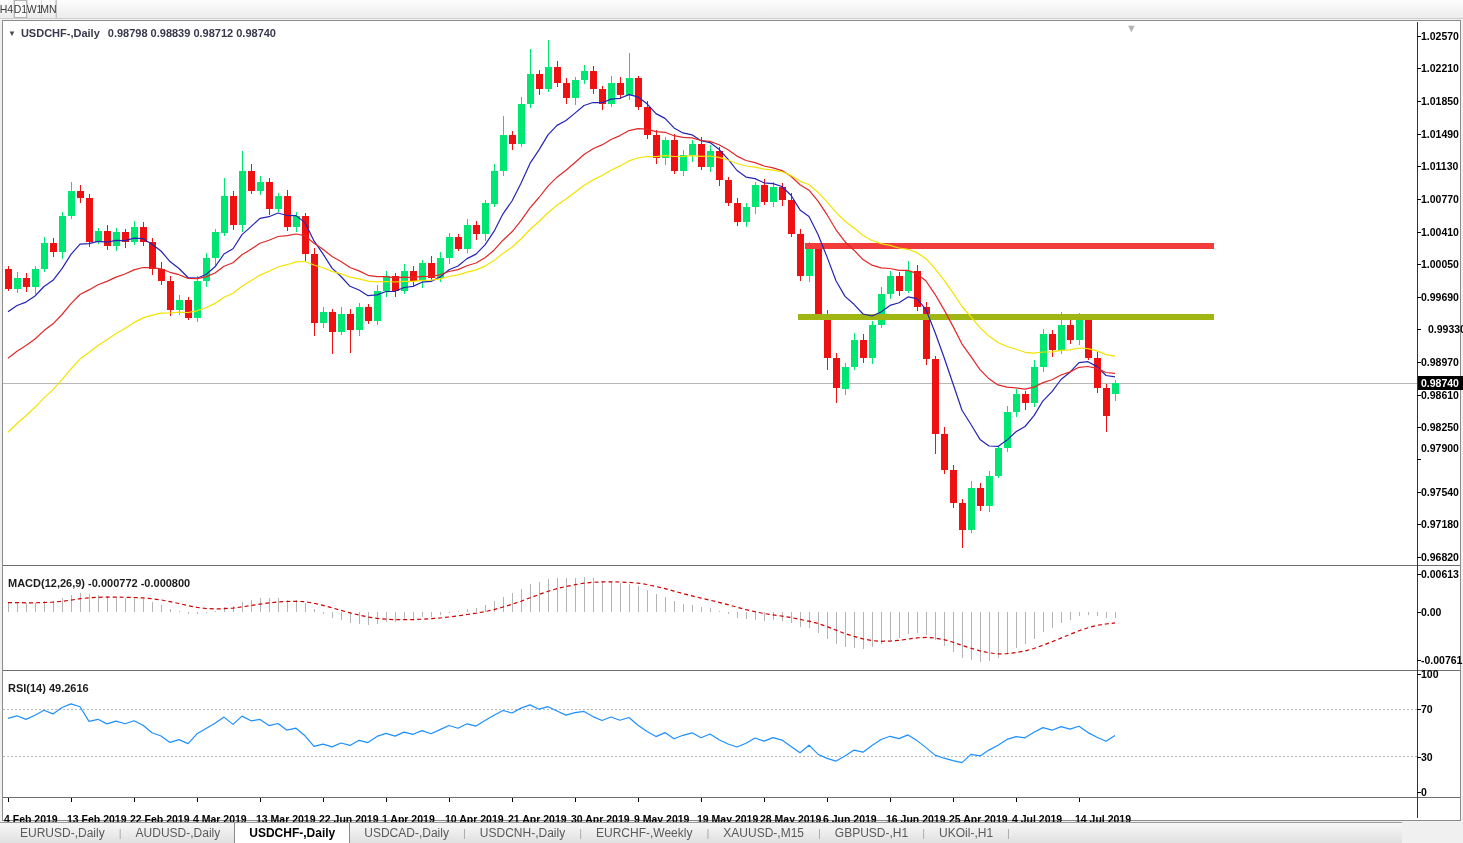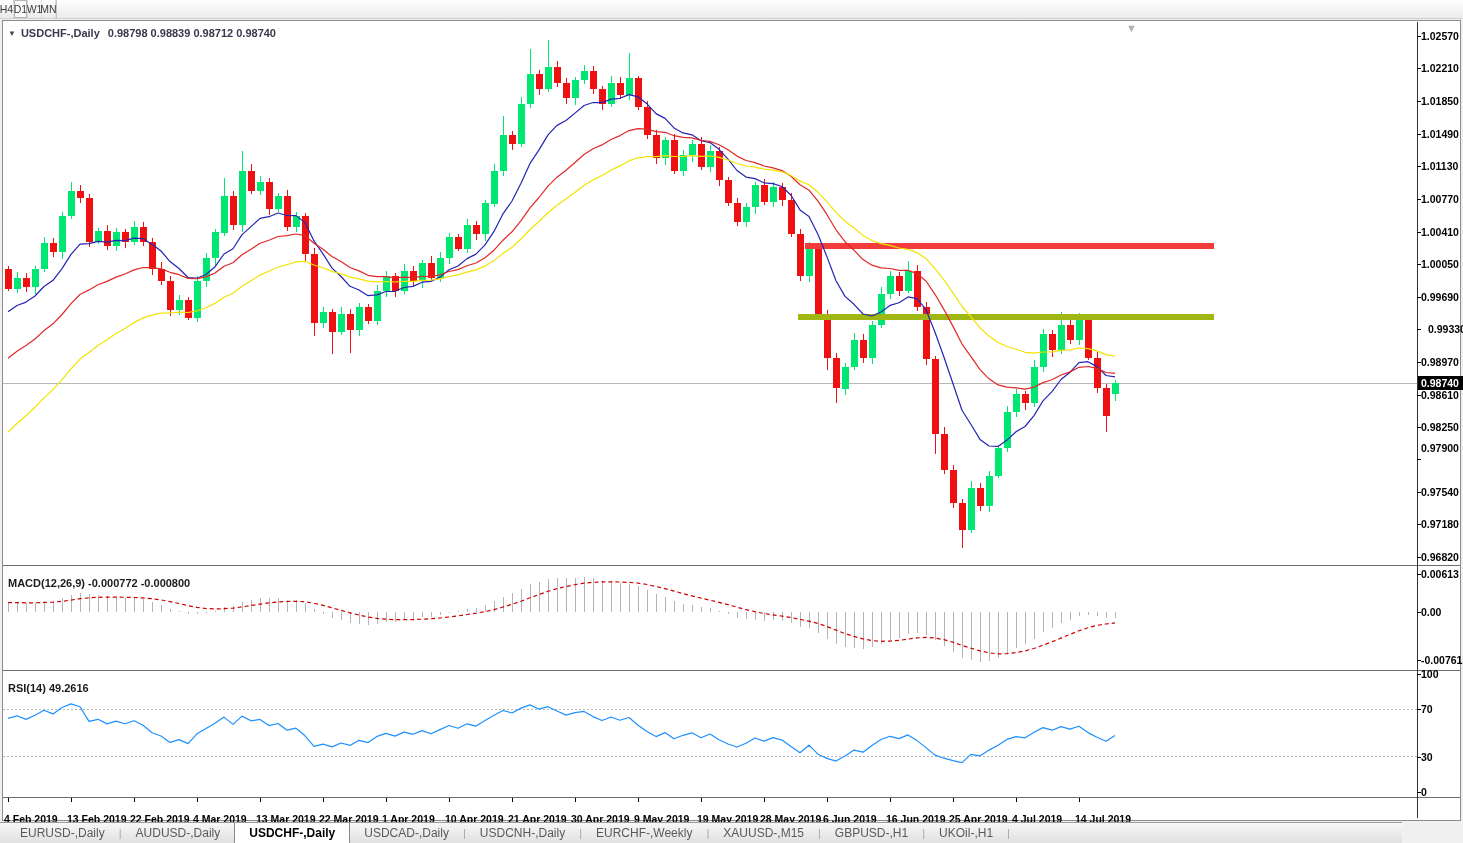--- a/index.html
+++ b/index.html
@@ -546,21 +546,21 @@
     <div class="axlbl" style="top: 654px;">-0.007612</div>
     <div class="axlbl" style="top: 668px; text-align: right;">100</div>
     <div class="axlbl" style="top: 703px;">70</div>
     <div class="axlbl" style="top: 751px;">30</div>
     <div class="axlbl" style="top: 786px;">0</div>
     <div class="dlbl" style="top: 801px; left: 4px;">4 Feb 2019</div>
     <div class="dlbl" style="top: 801px; left: 67px;">13 Feb 2019</div>
     <div class="dlbl" style="top: 801px; left: 130px;">22 Feb 2019</div>
     <div class="dlbl" style="top: 801px; left: 193px;">4 Mar 2019</div>
     <div class="dlbl" style="top: 801px; left: 256px;">13 Mar 2019</div>
-    <div class="dlbl" style="top: 801px; left: 319px;">22 Mar 2019</div>
+    <div class="dlbl" style="top: 801px; left: 319px;">22 Jun 2019</div>
     <div class="dlbl" style="top: 801px; left: 382px;">1 Apr 2019</div>
     <div class="dlbl" style="top: 801px; left: 445px;">10 Apr 2019</div>
     <div class="dlbl" style="top: 801px; left: 508px;">21 Apr 2019</div>
     <div class="dlbl" style="top: 801px; left: 571px;">30 Apr 2019</div>
     <div class="dlbl" style="top: 801px; left: 634px;">9 May 2019</div>
     <div class="dlbl" style="top: 801px; left: 697px;">19 May 2019</div>
     <div class="dlbl" style="top: 801px; left: 760px;">28 May 2019</div>
     <div class="dlbl" style="top: 801px; left: 823px;">6 Jun 2019</div>
     <div class="dlbl" style="top: 801px; left: 886px;">16 Jun 2019</div>
     <div class="dlbl" style="top: 801px; left: 949px;">25 Apr 2019</div>

